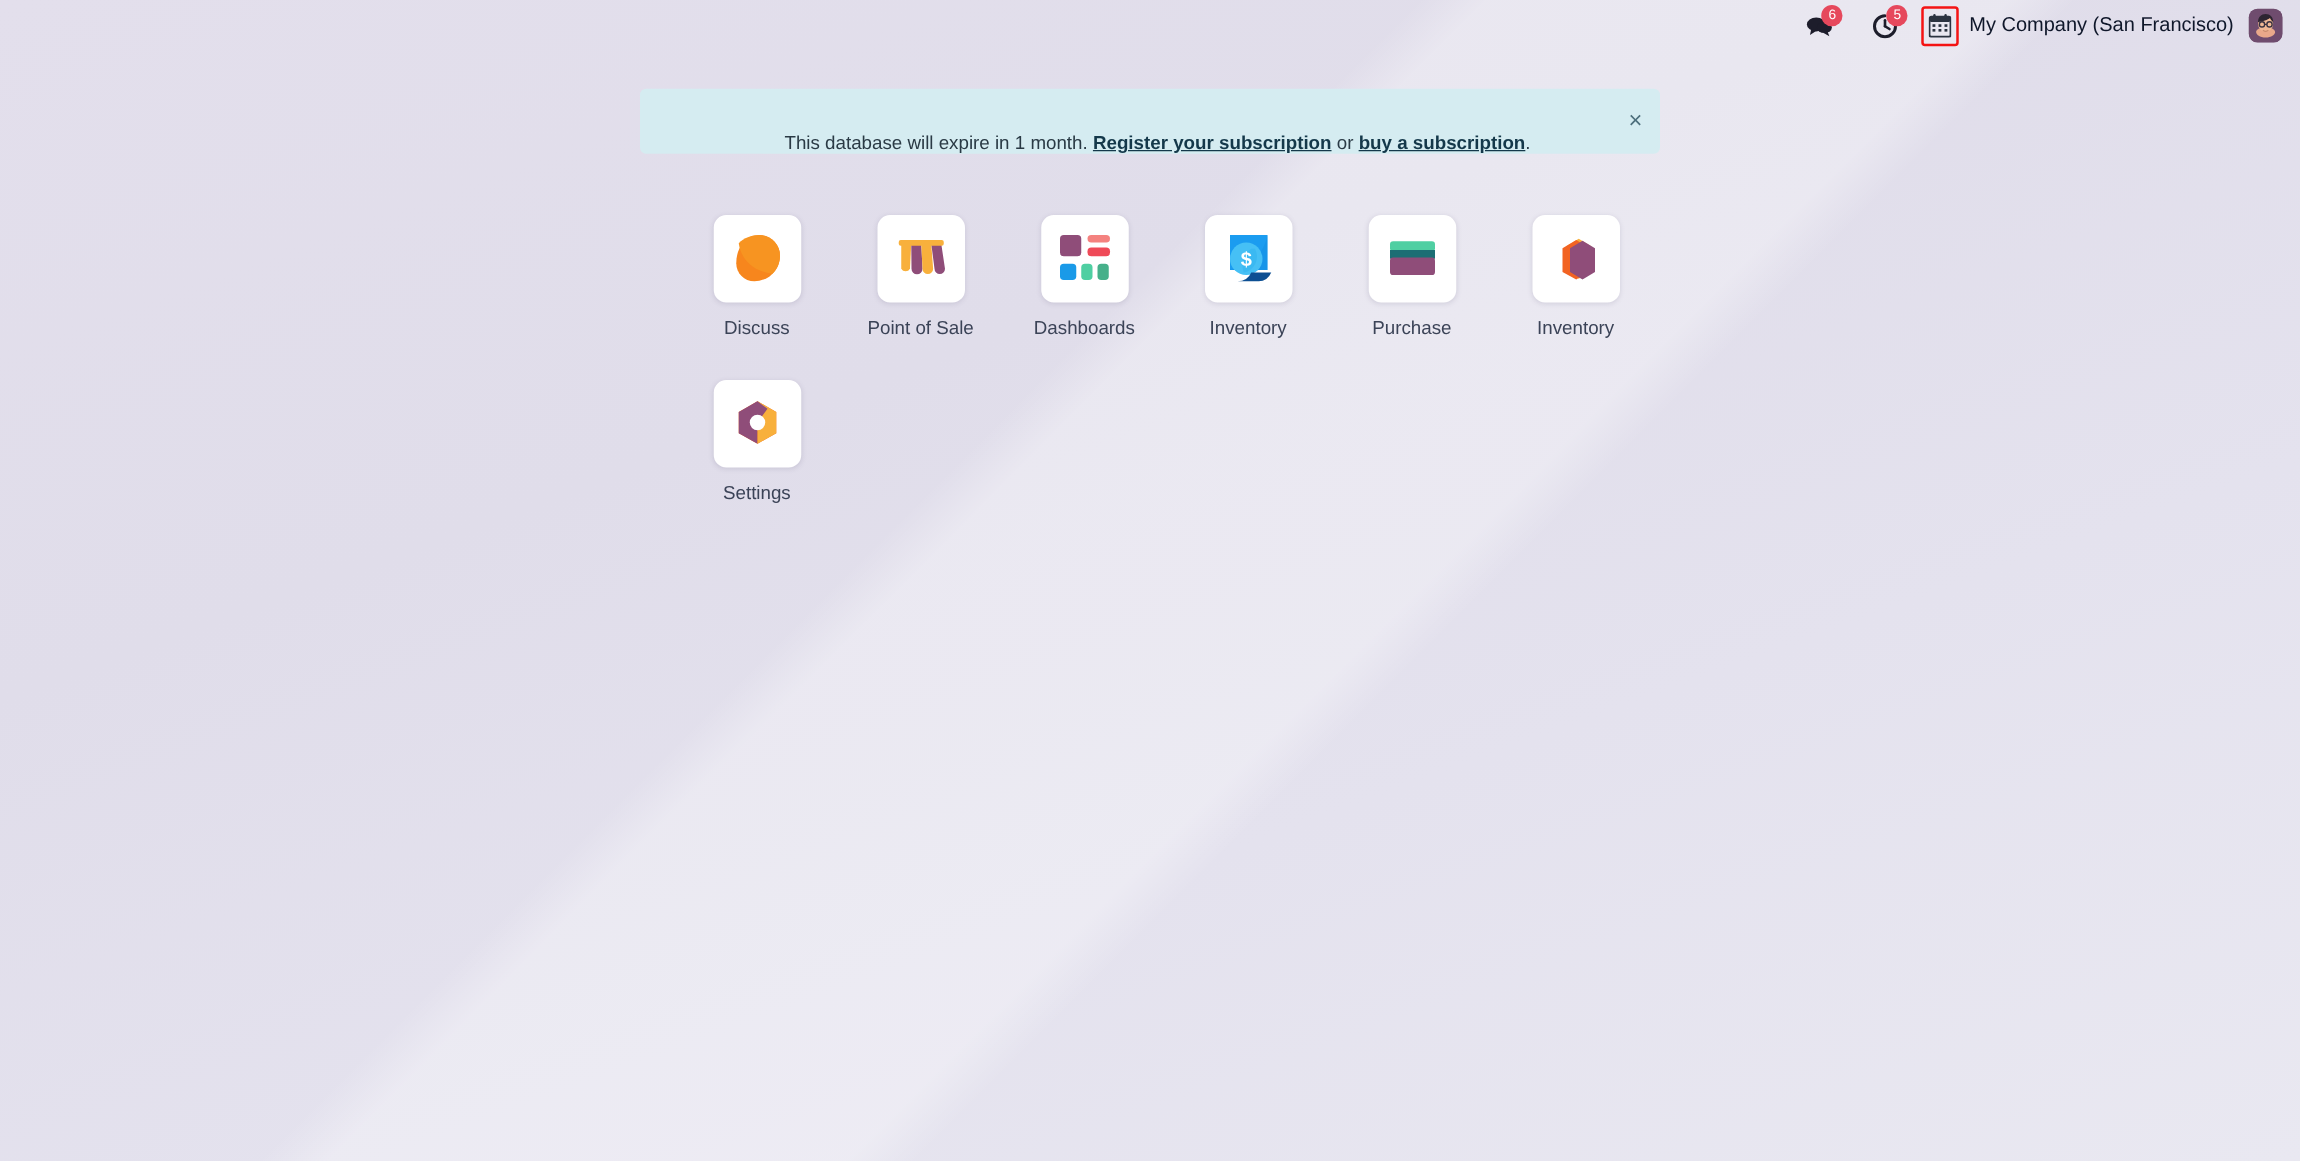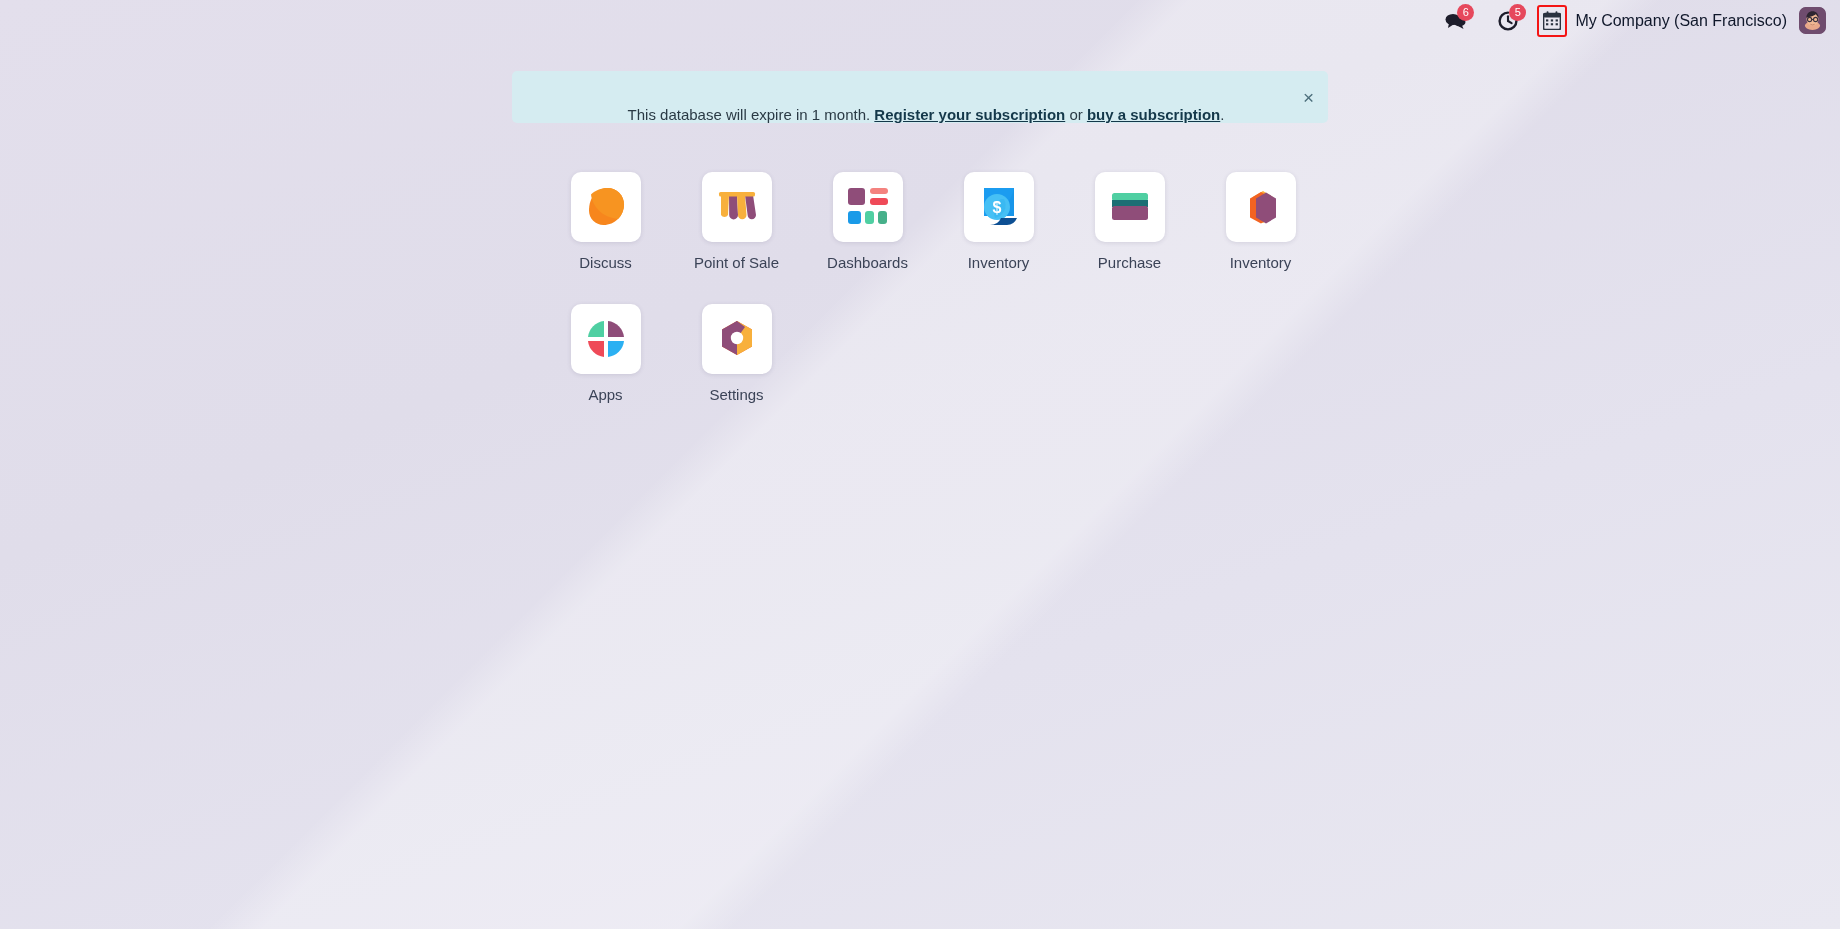--- a/index.html
+++ b/index.html
@@ -238,31 +238,20 @@
         <path d="M14 12 L24 6 L34 12 v20 L24 38 L14 32 Z" fill="#f8b03c"></path>
         <path d="M11 13.5 L22 7 L32 13 v19 L22 38.5 L11 32.5 Z" fill="#f26322"></path>
         <path d="M17 13.5 L27 7.5 L37 13.5 v19 L27 38.5 L17 32.5 Z" fill="#8f4d79"></path>
       </svg>
     </div>
     <div class="app-label">Inventory</div>
   </div>
 
 
 
-  <div class="app-tile">
-    <div class="app-icon-box">
-      <svg width="44" height="44" viewBox="0 0 44 44">
-        <path d="M20 4 A18 18 0 0 0 4 20 H20 Z" fill="#4fcfa2"></path>
-        <path d="M24 4 A18 18 0 0 1 40 20 H24 Z" fill="#8f4d79"></path>
-        <path d="M20 24 H4 A18 18 0 0 0 20 40 Z" fill="#ef4a58"></path>
-        <path d="M24 24 H40 A18 18 0 0 1 24 40 Z" fill="#2bb0f2"></path>
-      </svg>
-    </div>
-    <div class="app-label">Apps</div>
-  </div>
 
   <div class="app-tile">
     <div class="app-icon-box">
       <svg width="44" height="44" viewBox="0 0 44 44">
         <path d="M22 4 L37 12.5 V29.5 L22 38 L7 29.5 V12.5 Z" fill="#f26322"></path>
         <path d="M22 4 L7 12.5 V29.5 L22 38 Z" fill="#8f4d79"></path>
         <path d="M22 4 L37 12.5 V29.5 L22 38 Z" fill="#f8b03c"></path>
         <path d="M14 10 L22 4 L30 10 L22 21 Z" fill="#8f4d79"></path>
         <circle cx="22" cy="21" r="6.2" fill="#ffffff"></circle>
       </svg>

